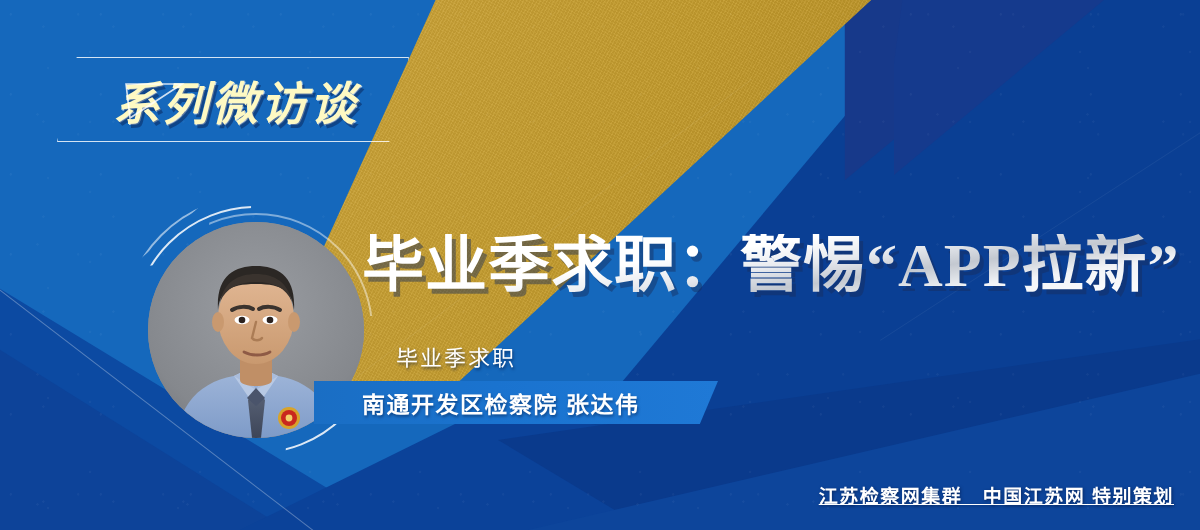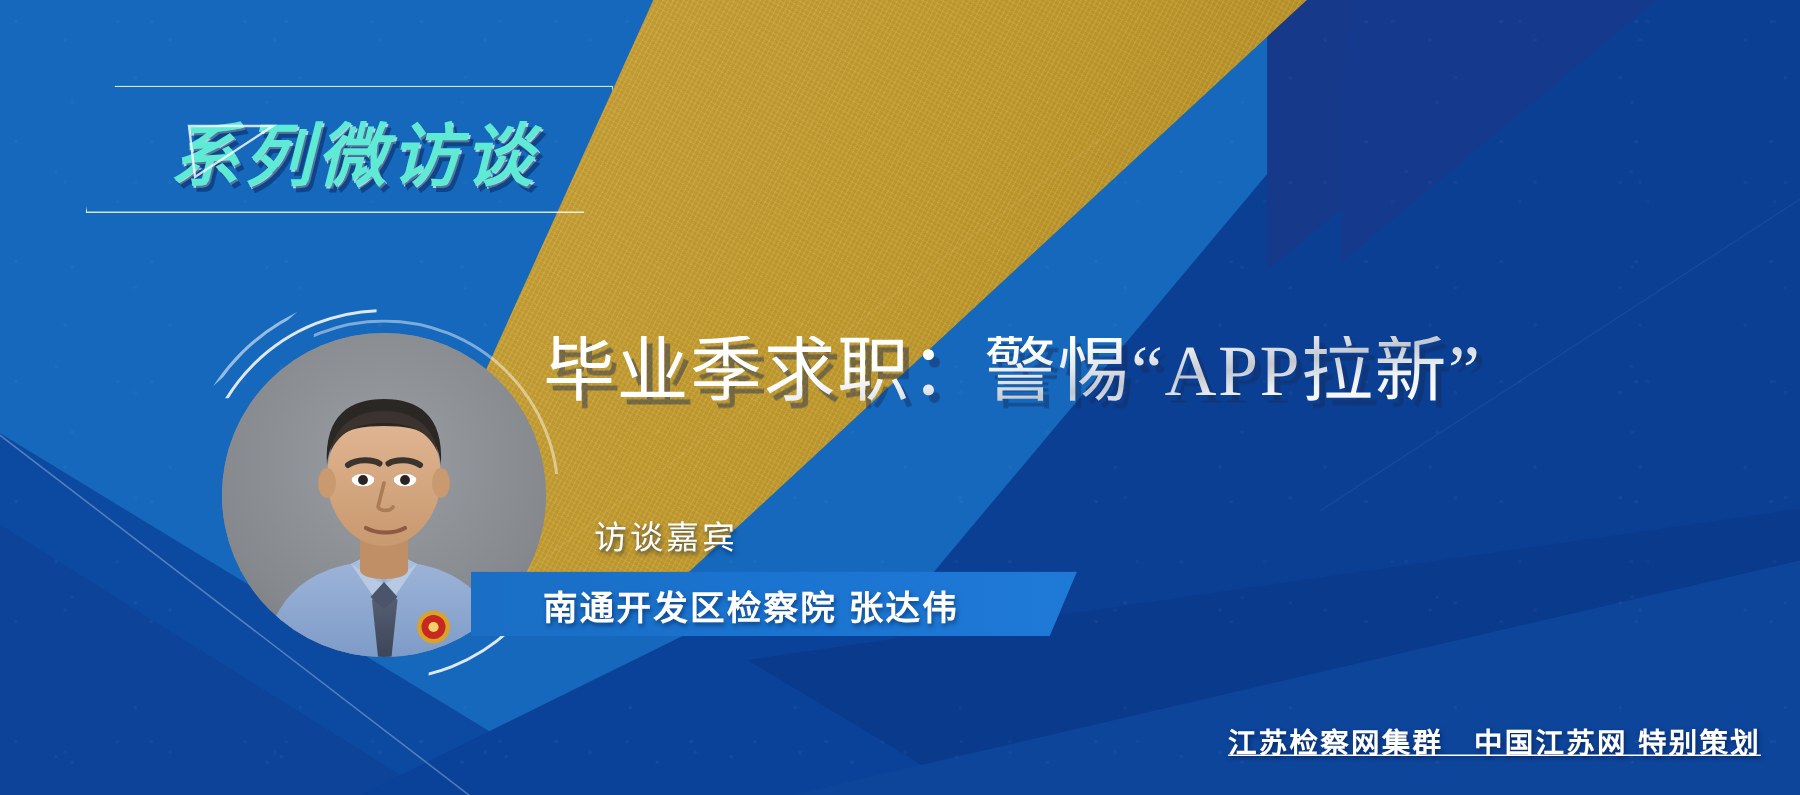--- a/index.html
+++ b/index.html
@@ -118,21 +118,21 @@
     position:absolute;left:124px;top:84px;width:62px;height:36px;
     overflow:visible;
   }
   .series-tail svg{display:block;overflow:visible;}
   .series-text{
     position:absolute;left:0;top:0;width:100%;height:100%;
     display:flex;align-items:center;justify-content:center;
     font-family:"Liberation Serif","DejaVu Serif",serif;
     font-weight:700;font-style:italic;
     font-size:46px;letter-spacing:3px;
-    color:#5eead4;
+    color:#fef9c3;
     text-shadow:3px 4px 0 rgba(10,40,95,.55), 1px 1px 0 rgba(255,255,255,.7);
     white-space:nowrap;
     padding-left:6px;
   }
 
   
   .portrait-wrap{position:absolute;left:148px;top:222px;width:216px;height:216px;}
   .portrait-ring-outer{
     position:absolute;left:-16px;top:-16px;width:248px;height:248px;
     border-radius:50%;
@@ -154,22 +154,22 @@
   .portrait-circle{
     position:absolute;inset:0;border-radius:50%;overflow:hidden;
     background:#8a8d92;
   }
   .portrait-circle svg{display:block;width:100%;height:100%;}
 
   
   .main-title{
     position:absolute;left:362px;top:192px;
     font-family:"Liberation Serif","DejaVu Serif",serif;
-    font-weight:400;
-    font-size:48px;line-height:1;
+    font-weight:700;
+    font-size:62px;line-height:1;
     letter-spacing:1px;
     white-space:nowrap;
     background:linear-gradient(172deg,#ffffff 0%,#ffffff 38%,#e6e9ee 52%,#c3c8d0 64%,#f2f4f7 78%,#ffffff 100%);
     -webkit-background-clip:text;background-clip:text;
     color:transparent;
     -webkit-text-fill-color:transparent;
     filter:drop-shadow(4px 5px 0 rgba(25,45,92,.45));
   }
 
   
@@ -298,20 +298,20 @@
           <circle cx="141" cy="196" r="11" fill="#d8a32b"></circle>
           <circle cx="141" cy="196" r="8" fill="#c9281e"></circle>
           <circle cx="141" cy="196" r="3.4" fill="#f2d06a"></circle>
         </g>
       </svg>
     </div>
   </div>
 
   <h1 class="main-title">毕业季求职：警惕“APP拉新”</h1>
 
-  <div class="guest-label">访谈嘉宾</div>
+  <div class="guest-label">毕业季求职</div>
 
   <div class="name-ribbon"></div>
   <div class="name-ribbon-text">南通开发区检察院  张达伟</div>
 
   <div class="footer">江苏检察网集群　中国江苏网 特别策划</div>
 
 </div>
 
 </body></html>

